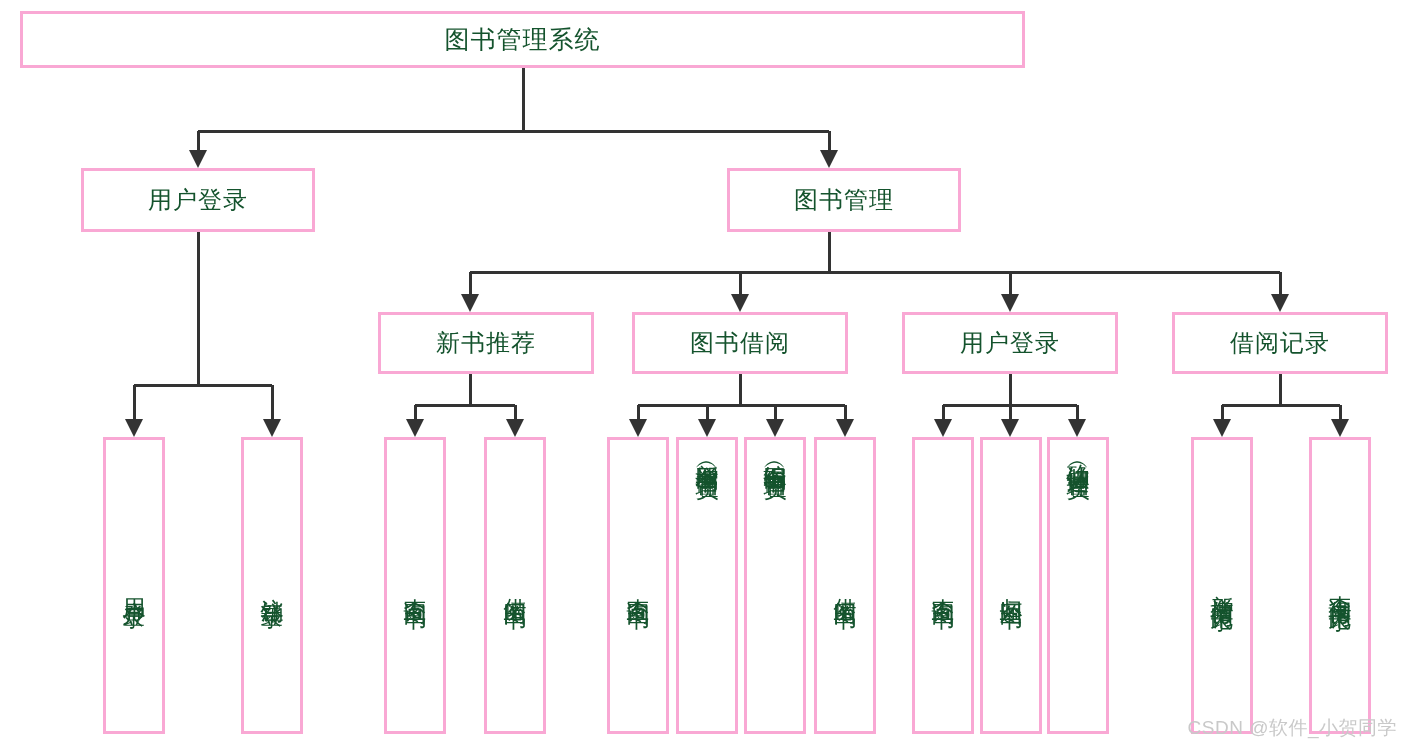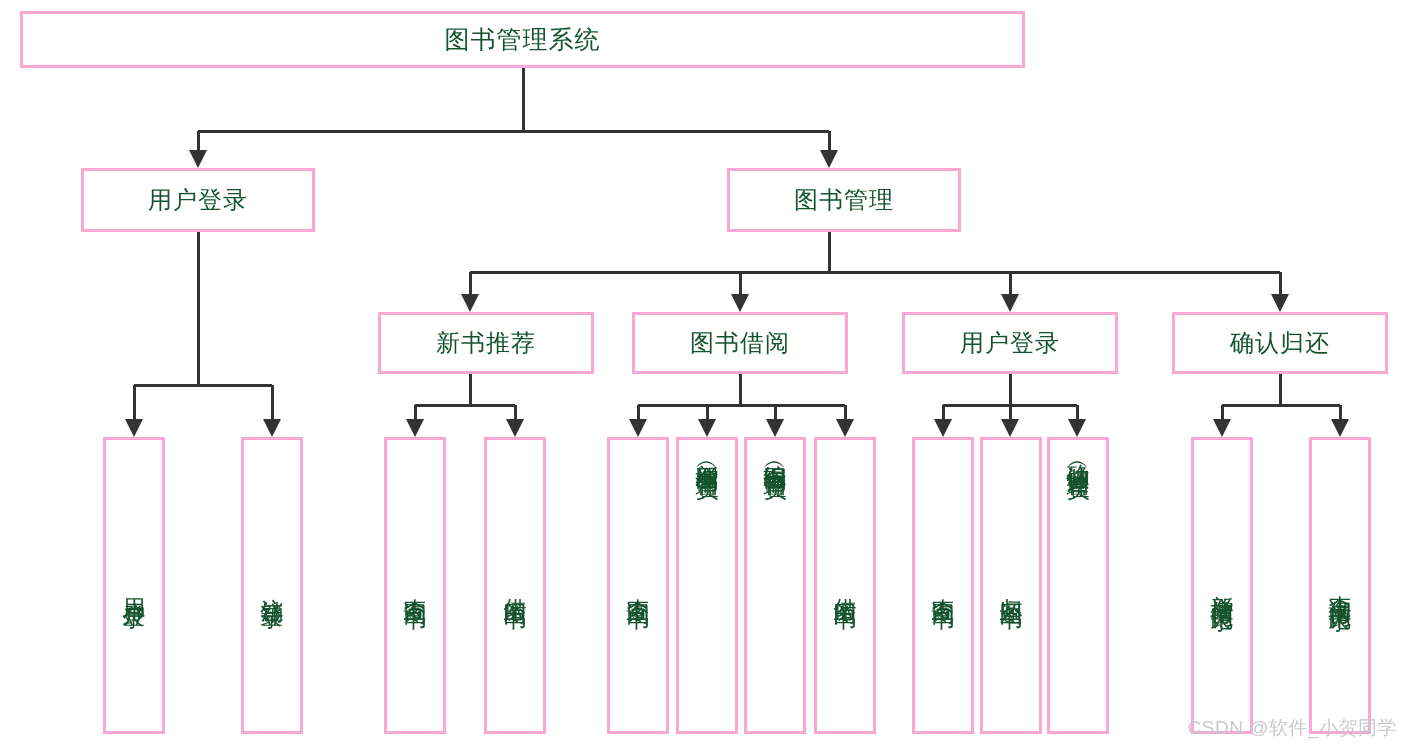--- a/index.html
+++ b/index.html
@@ -165,21 +165,21 @@
   </svg>
 
   <div class="node h root" style="left:20px; top:11px; width:1005px; height:57px;">图书管理系统</div>
 
   <div class="node h" style="left:81px; top:168px; width:234px; height:64px;">用户登录</div>
   <div class="node h" style="left:711px; top:168px; width:234px; height:64px;margin-left:16px;">图书管理</div>
 
   <div class="node h" style="left:362px; top:312px; width:216px; height:62px;margin-left:16px;">新书推荐</div>
   <div class="node h" style="left:632px; top:312px; width:216px; height:62px;">图书借阅</div>
   <div class="node h" style="left:902px; top:312px; width:216px; height:62px;">用户登录</div>
-  <div class="node h" style="left:1172px; top:312px; width:216px; height:62px;">确认归还</div>
+  <div class="node h" style="left:1172px; top:312px; width:216px; height:62px;">借阅记录</div>
 
   <div class="node v mid" style="left:103px; top:437px; width:62px; height:297px;">
     <span class="vtxt">用户登录</span>
   </div>
   <div class="node v mid" style="left:241px; top:437px; width:62px; height:297px;">
     <span class="vtxt">注销登录</span>
   </div>
 
   <div class="node v mid" style="left:384px; top:437px; width:62px; height:297px;">
     <span class="vtxt">查询图书</span>

